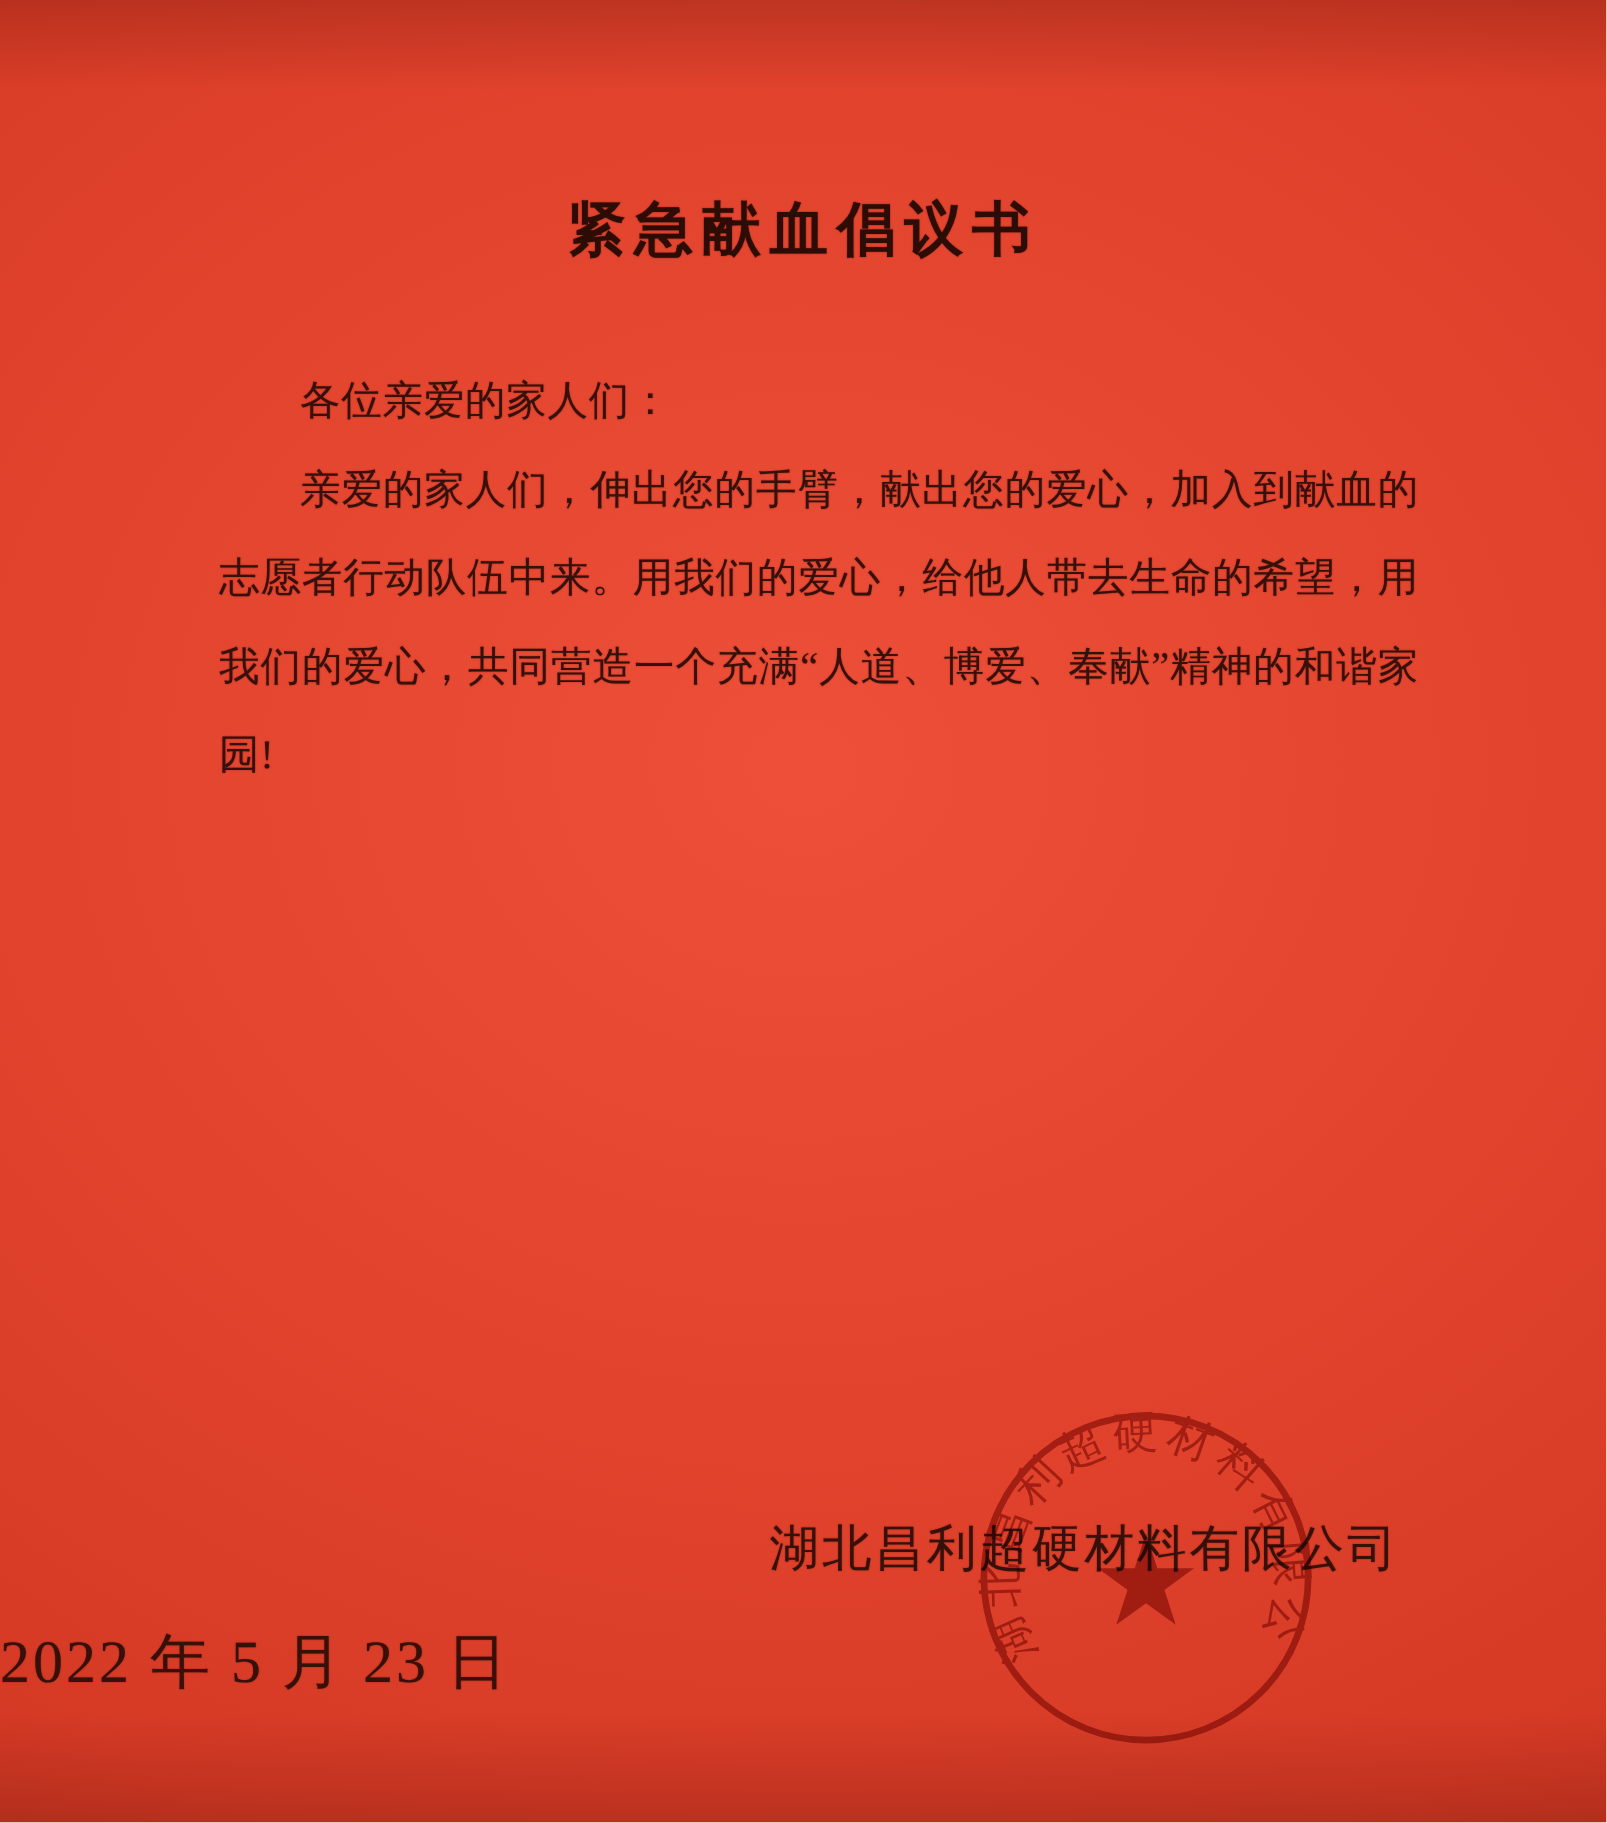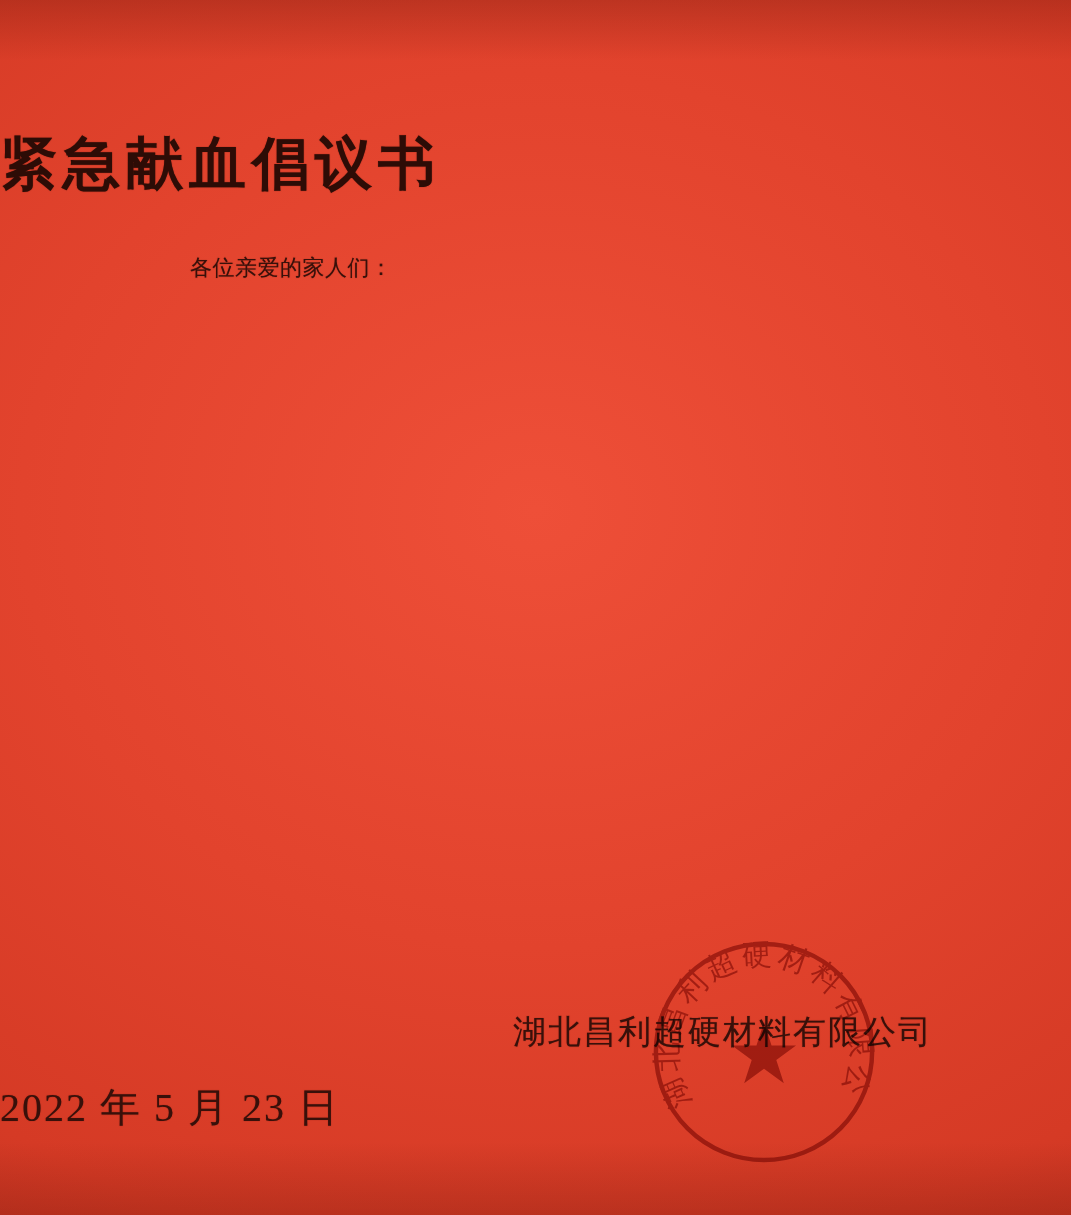--- a/index.html
+++ b/index.html
@@ -14,27 +14,28 @@
     background:
       linear-gradient(180deg, rgba(110,22,10,0.30) 0%, rgba(110,22,10,0) 5%,
                       rgba(110,22,10,0) 94%, rgba(110,22,10,0.28) 100%),
       radial-gradient(ellipse 120% 90% at 50% 42%,
                       #ee4f38 0%, #e2432d 40%, #d53a25 70%, #bd3120 92%, #ab2a1a 100%);
   }
   .ink { color: #38100a; text-shadow: 0 0 1px rgba(56,16,10,0.55); }
 
   .title {
     position: absolute; top: 126px; left: 0; width: 1071px;
-    font-size: 57px; font-weight: 700; letter-spacing: 6px;
+    text-align: center;
+    font-size: 39px; font-weight: 700; letter-spacing: 6px;
     color: #2d0c06; text-shadow: 0 0 1px rgba(45,12,6,0.7);
   }
 
   .content {
     position: absolute; top: 238px; left: 146px; width: 800px;
-    font-size: 22px; line-height: 59px; letter-spacing: 0.5px;
+    font-size: 27px; line-height: 59px; letter-spacing: 0.5px;
     text-align: justify;
   }
   .content p { margin: 0; text-indent: 2em; }
   .greeting { margin: 0; text-indent: 0; }
 
   .signature {
     position: absolute; top: 1010px; left: 0; width: 933px;
     text-align: right; font-size: 33px; letter-spacing: 2px;
   }
   .dateline {
@@ -58,20 +59,21 @@
 </style>
 </head>
 <body>
 
 <div class="paper">
 
   <div class="title">紧急献血倡议书</div>
 
   <div class="content ink">
     <p class="greeting">各位亲爱的家人们：</p>
+    <p>亲爱的家人们，伸出您的手臂，献出您的爱心，加入到献血的志愿者行动队伍中来。用我们的爱心，给他人带去生命的希望，用我们的爱心，共同营造一个充满“人道、博爱、奉献”精神的和谐家园!</p>
   </div>
 
   <div class="signature ink">湖北昌利超硬材料有限公司</div>
 
   <div class="dateline ink">2022 年 5 月 23 日</div>
 
   <svg class="stamp" viewBox="0 0 240 240" xmlns="http://www.w3.org/2000/svg">
     <circle cx="120" cy="120" r="109" fill="none" stroke="#8f1d0d" stroke-width="4.5"></circle>
     <path id="seal-arc" d="M 47.9,170.5 A 88,88 0 1 1 192.1,170.5" fill="none"></path>
     <text>

